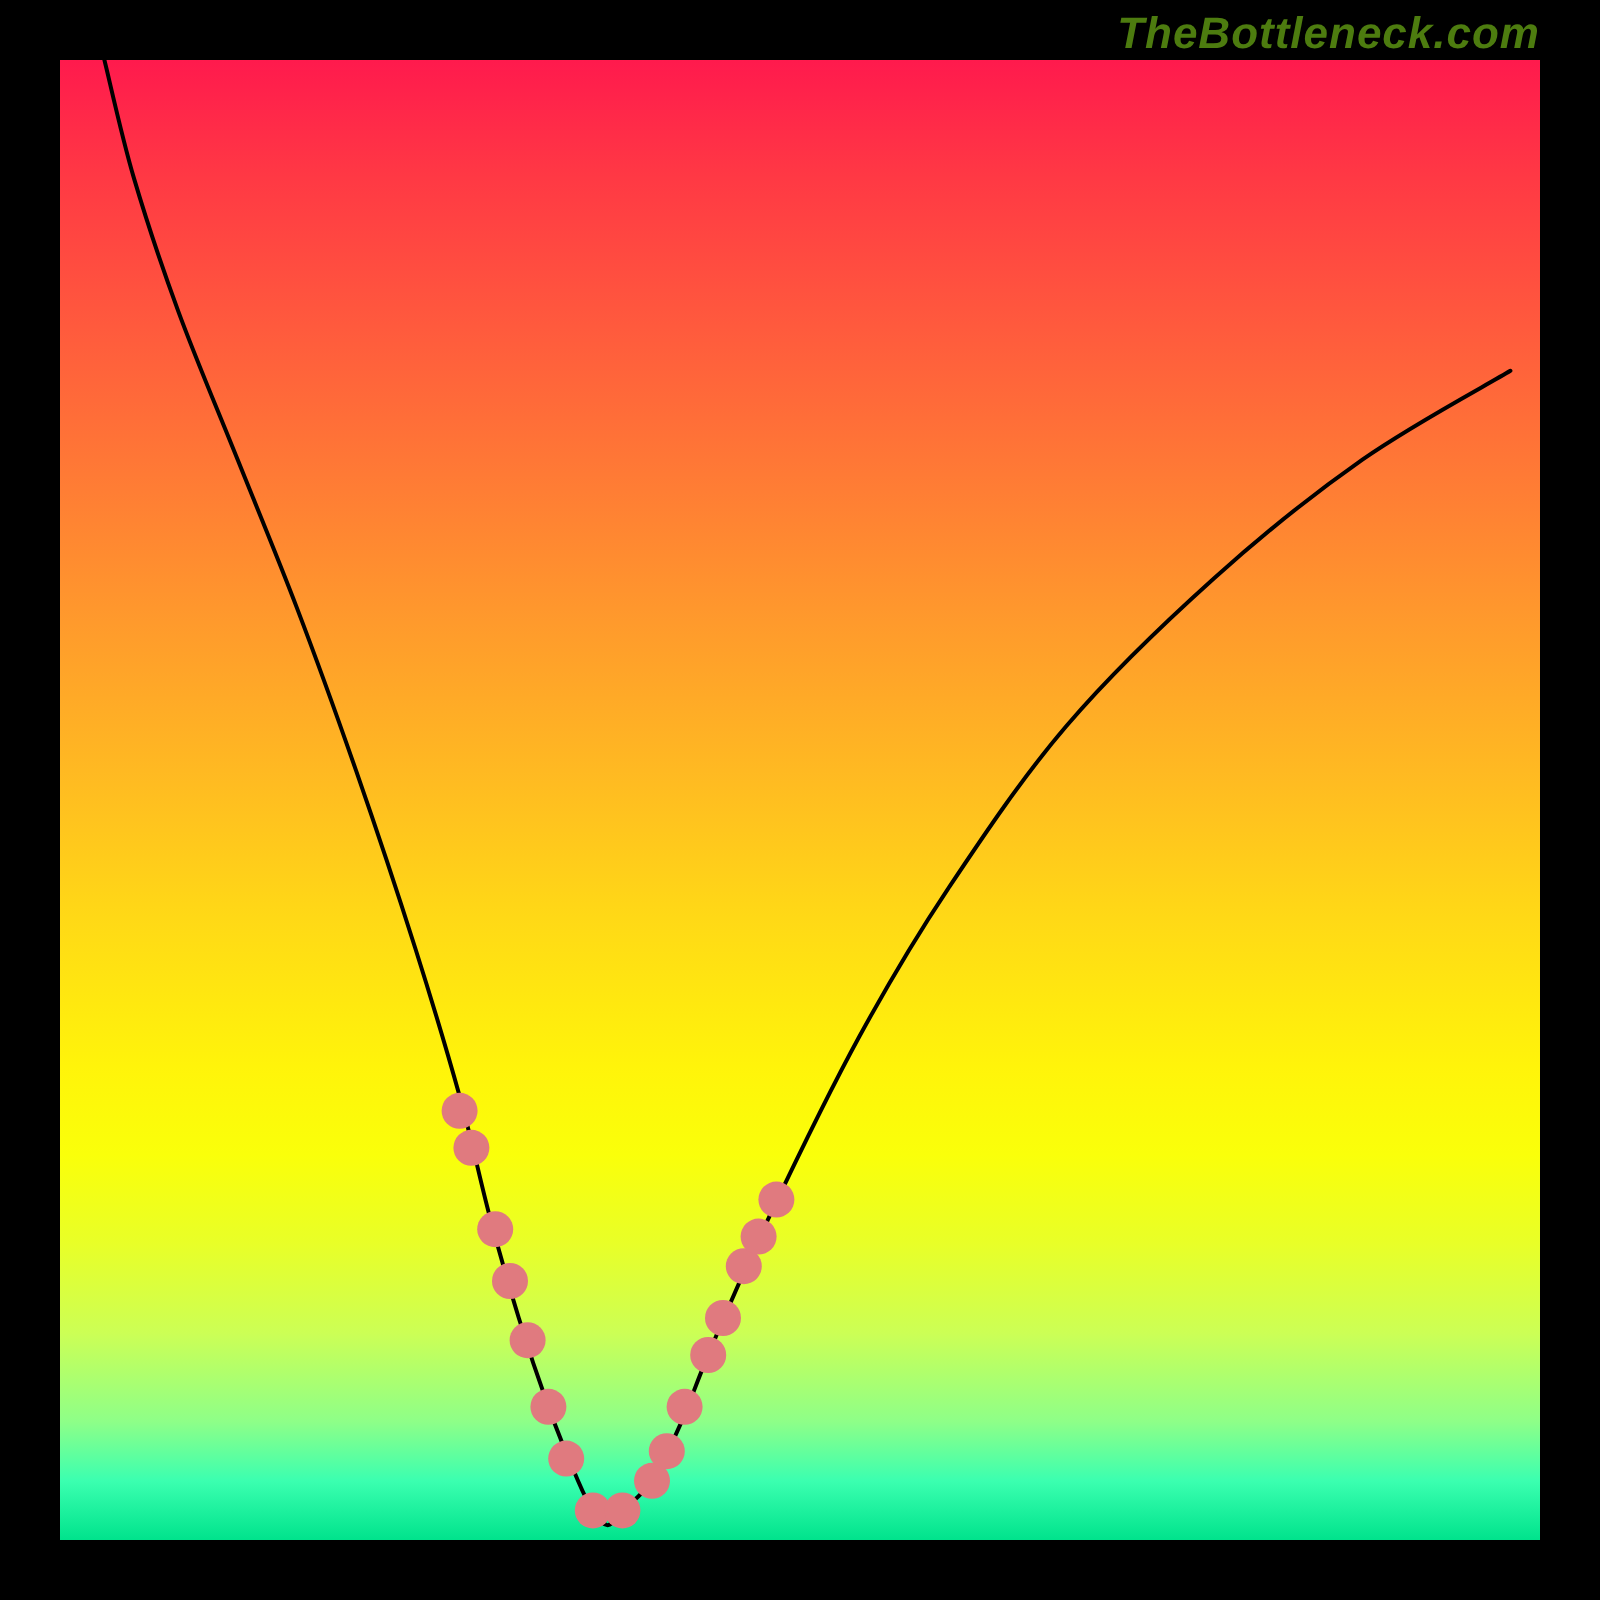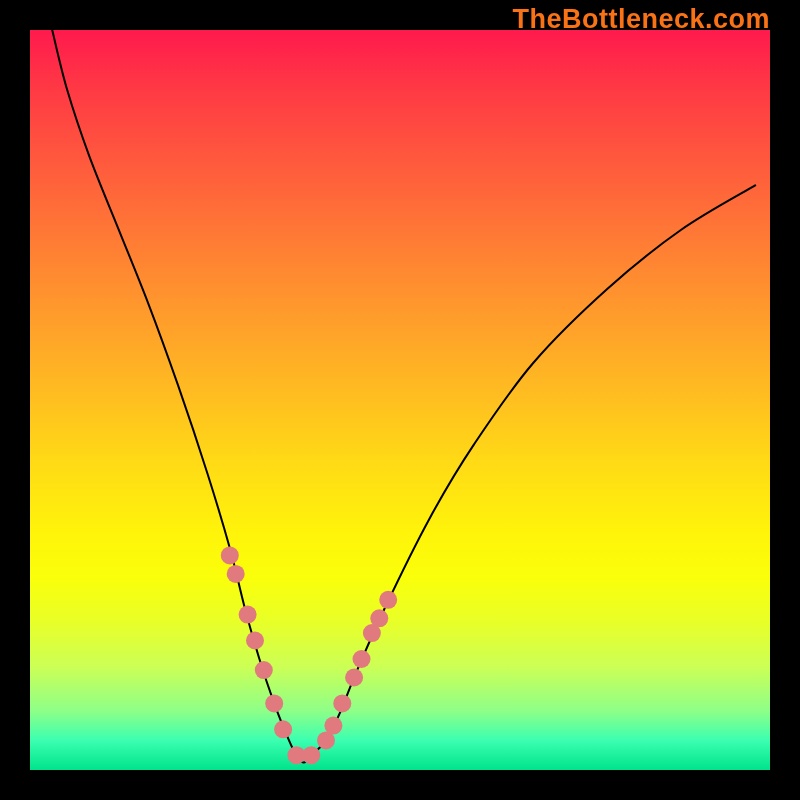--- a/index.html
+++ b/index.html
@@ -38,24 +38,25 @@
       #ccff55 86%,
       #8eff88 92%,
       #3bffb0 96%,
       #00e38c 100%
     );
   }
   .watermark {
     position: absolute;
     top: 4px;
     right: 30px;
-    font-size: 27px;
+    font-size: 22px;
     font-weight: 600;
-    color: #f97316;
+    color: #4d7c0f;
     letter-spacing: 0.5px;
+    font-style: italic;
   }
   svg.curve {
     position: absolute;
     left: 0;
     top: 0;
     width: 740px;
     height: 740px;
   }
 </style>
 </head>

